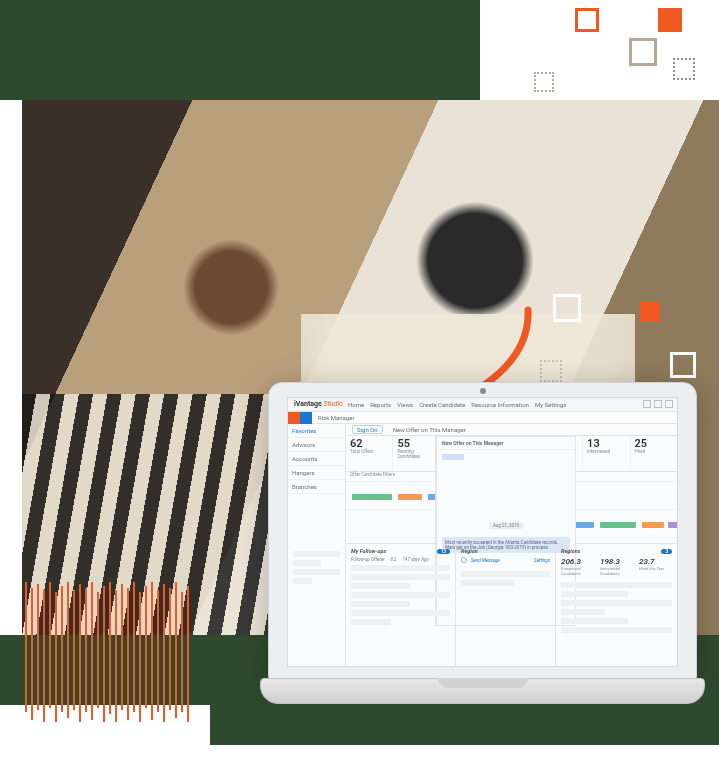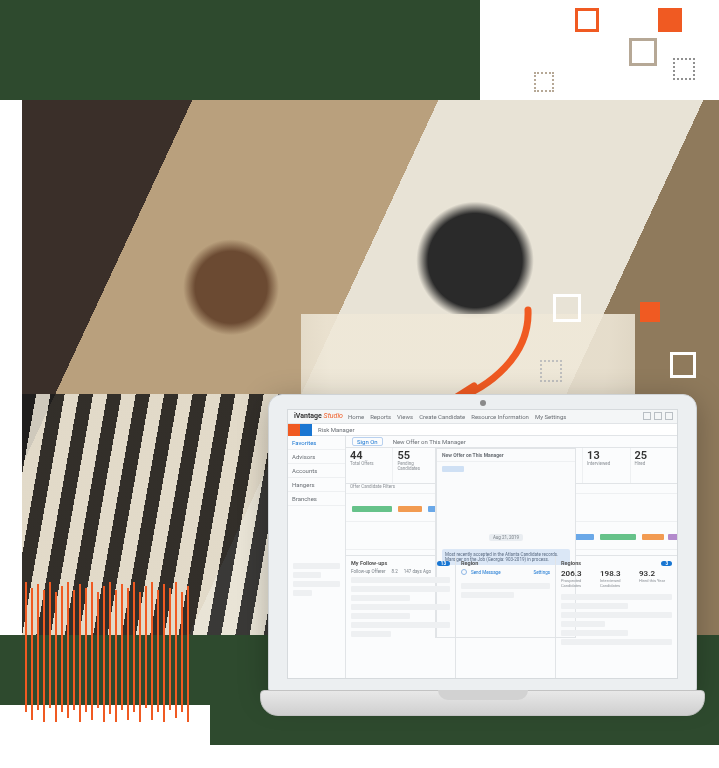--- a/index.html
+++ b/index.html
@@ -50,21 +50,21 @@
 
   
   .barcode { position: absolute; left: 22px; top: 582px; width: 170px; height: 140px; pointer-events: none; }
   .barcode svg { width: 100%; height: 100%; }
 
   
   .arrow { position: absolute; left: 430px; top: 300px; width: 120px; height: 120px; pointer-events: none; }
   .arrow svg { width: 100%; height: 100%; }
 
   
-  .laptop { position: absolute; left: 260px; top: 394px; width: 445px; height: 360px; }
+  .laptop { position: absolute; left: 260px; top: 382px; width: 445px; height: 360px; }
   .laptop-bezel { position: absolute; left: 8px; top: 0; width: 429px; height: 300px; background: #eceff1; border-radius: 14px 14px 6px 6px; border: 1px solid #cfd3d6; box-shadow: 0 6px 30px rgba(0,0,0,.25); }
   .laptop-base { position: absolute; left: 0; top: 296px; width: 445px; height: 26px; background: linear-gradient(#e8e8e8,#cfcfcf); border-radius: 4px 4px 18px 18px; border:1px solid #c3c3c3; }
   .laptop-notch { position: absolute; left: 50%; top: 296px; transform: translateX(-50%); width: 90px; height: 10px; background: #d2d2d2; border-radius: 0 0 10px 10px; }
   .laptop-cam { position: absolute; left: 50%; top: 5px; transform: translateX(-50%); width: 6px; height: 6px; background: #8a8a8a; border-radius: 50%; }
 
   .screen { position: absolute; left: 18px; top: 14px; right: 18px; bottom: 14px; background: #fbfcfd; border: 1px solid #d6dadd; font-size: 6px; color: #444; overflow: hidden; }
 
   
   .app-top { position: absolute; left:0; top:0; right:0; height:14px; background:#f4f6f7; border-bottom:1px solid #e1e4e7; }
   .product { position:absolute; left:6px; top:2px; font-size:7px; }
@@ -102,21 +102,21 @@
   .gantt { position:absolute; left:58px; top:74px; right:0; height:72px; border-bottom:1px solid #e1e4e7; }
   .g-head { height:10px; border-bottom:1px solid #eef0f2; font-size:4.5px; color:#8a8f95; padding-left:4px; }
   .g-row { position:relative; height:28px; border-bottom:1px solid #eef0f2; }
   .bar { position:absolute; height:6px; top:12px; border-radius:1px; }
   .bar.g { background:#66c28a; }
   .bar.o { background:#f29b52; }
   .bar.b { background:#6aa8e8; }
   .bar.p { background:#b38acc; }
 
   
-  .lower { position:absolute; left:0; top:146px; right:0; bottom:0; display:flex; }
+  .lower { position:absolute; left:0; top:146px; right:0; bottom:0; display:flex;font-style:italic; }
   .pane { border-right:1px solid #e1e4e7; padding:4px 5px; overflow:hidden; }
   .pane:last-child { border-right:none; }
   .pane h6 { font-size:5.5px; color:#555; margin-bottom:3px; display:flex; justify-content:space-between; align-items:center; }
   .badge { background:#1976d2; color:#fff; border-radius:7px; padding:0 4px; font-size:4.5px; }
   .line { height:6px; background:#eef0f2; margin:3px 0; border-radius:1px; }
   .line.sm { width:60%; }
   .line.xs { width:40%; }
   .note { background:#dbe7f6; border-radius:2px; padding:3px; font-size:4.5px; color:#5a6b82; margin-top:8px; }
   .date-tag { display:inline-block; background:#e9edf1; padding:1px 4px; border-radius:2px; font-size:4.5px; color:#7a8188; }
   .sec-row { display:flex; gap:6px; }
@@ -236,21 +236,21 @@
           <div class="item">Branches</div>
         </div>
 
         <div class="info-strip">
           <span class="pill">Sign On</span>
           <span>New Offer on This Manager</span>
         </div>
 
         <div class="kpis">
           <div class="kpi">
-              <div class="n">44</div>
+              <div class="n">62</div>
               <div class="l">Total Offers</div>
             </div>
           <div class="kpi">
               <div class="n">55</div>
               <div class="l">Pending Candidates</div>
             </div>
           <div class="kpi">
               <div class="n">25</div>
               <div class="l">Open Positions</div>
             </div>
@@ -348,21 +348,21 @@
             <div class="sec-row">
               <div class="c">
                   <div class="mini-n">206.3</div>
                   <div class="mini-l">Prospected Candidates</div>
                 </div>
               <div class="c">
                   <div class="mini-n">198.3</div>
                   <div class="mini-l">Interviewed Candidates</div>
                 </div>
               <div class="c">
-                  <div class="mini-n">93.2</div>
+                  <div class="mini-n">23.7</div>
                   <div class="mini-l">Hired this Year</div>
                 </div>
             </div>
             <div class="line" style="margin-top:6px"></div>
               <div class="line sm"></div>
               <div class="line"></div>
             <div class="line xs"></div>
               <div class="line sm"></div>
               <div class="line"></div>
           </div>

